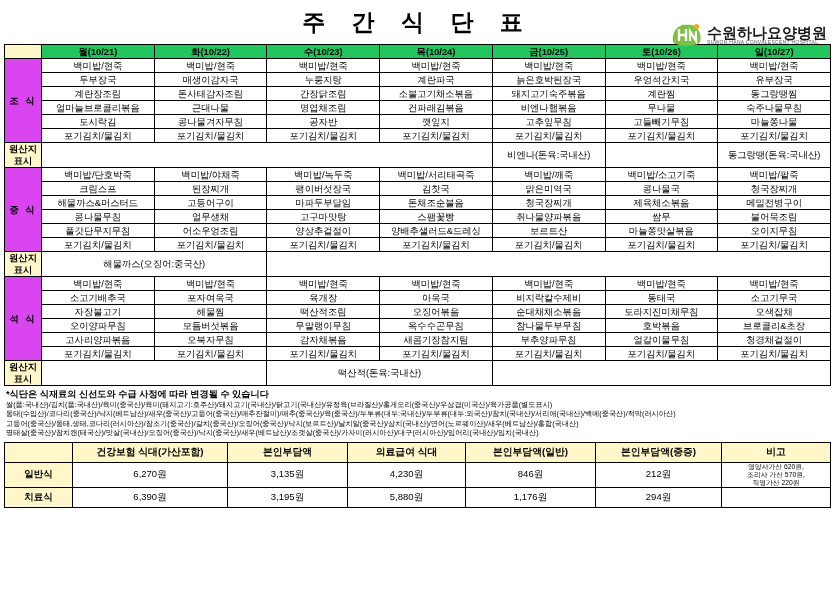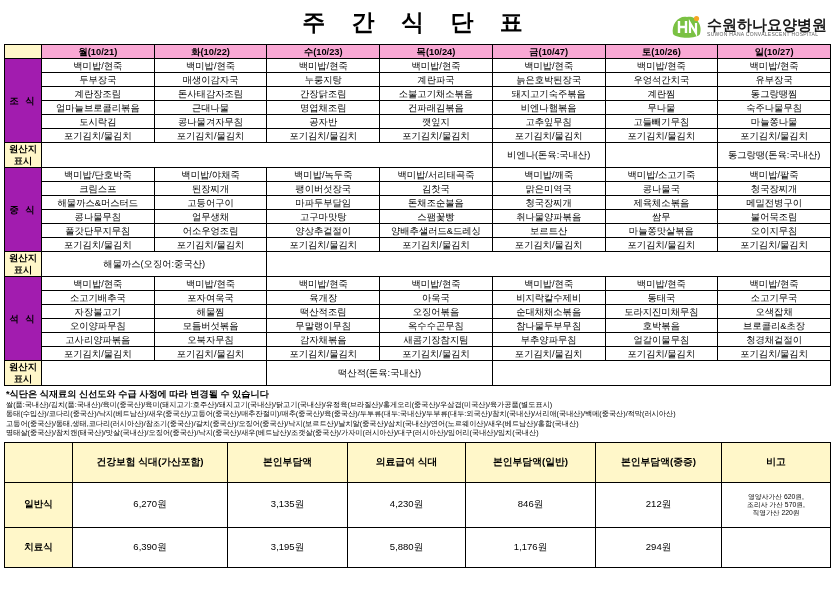--- a/index.html
+++ b/index.html
@@ -15,21 +15,21 @@
   
   .header{
     display:flex;align-items:center;justify-content:flex-end;
     height:44px;position:relative;
   }
   .title{
     font-size:23px;font-weight:bold;letter-spacing:10px;
     text-align:center;width:100%;
   }
   .logo{
-    position:absolute;right:8px;top:12px;
+    position:absolute;right:8px;top:20px;
     display:flex;align-items:center;gap:2px;
   }
   .logo-mark{
     width:36px;height:30px;position:relative;
   }
   .logo-text{line-height:1.05;}
   .logo-text .ko{font-size:15px;font-weight:bold;color:#1a1a1a;}
   .logo-text .en{font-size:5px;color:#5b5b5b;letter-spacing:.3px;}
 
   
@@ -41,25 +41,25 @@
   table.menu td,table.menu th{
     border:1px solid #000;
     font-size:9.3px;
     text-align:center;
     padding:0;
     height:13px;
     line-height:12px;
     white-space:nowrap;
   }
   th.daycol{
-    background:#f9a8d4;
+    background:#22c55e;
     font-size:11px;font-weight:bold;height:19px;margin-top:41px;
   }
   td.mealcol{
-    background:#a21caf;
+    background:#d946ef;
     font-weight:bold;font-size:13px;
     width:36px;
     letter-spacing:2px;
   }
   td.origin{
     background:#fff7c9;
     font-size:7.5px;font-weight:bold;line-height:8.5px;
     width:36px;
     margin-top:36px;
   }
@@ -80,21 +80,21 @@
   table.price{
     border-collapse:collapse;
     width:827px;margin:4px 4px 0 4px;
     table-layout:fixed;
   }
   table.price th,table.price td{
     border:1px solid #000;
     font-size:9.5px;
     text-align:center;
     height:19px;
-    padding:10px;
+    padding:0;
   }
   table.price thead th{
     background:#fff7c9;font-weight:bold;font-size:9.8px;
   }
   table.price td.rowhead{
     background:#fff7c9;font-weight:bold;
   }
   table.price td.note{
     font-size:6.8px;line-height:8px;
   }
@@ -123,21 +123,21 @@
   </div>
 
   <table class="menu">
     <tbody id="menu-body">
         <tr>
           <td class="corner"></td>
           <th class="daycol">월(10/21)</th>
           <th class="daycol">화(10/22)</th>
           <th class="daycol">수(10/23)</th>
           <th class="daycol">목(10/24)</th>
-          <th class="daycol">금(10/47)</th>
+          <th class="daycol">금(10/25)</th>
           <th class="daycol">토(10/26)</th>
           <th class="daycol">일(10/27)</th>
         </tr>
         <tr>
           <td class="mealcol" rowspan="6">조 식</td>
           <td>백미밥/현죽</td>
           <td>백미밥/현죽</td>
           <td>백미밥/현죽</td>
           <td>백미밥/현죽</td>
           <td>백미밥/현죽</td>

